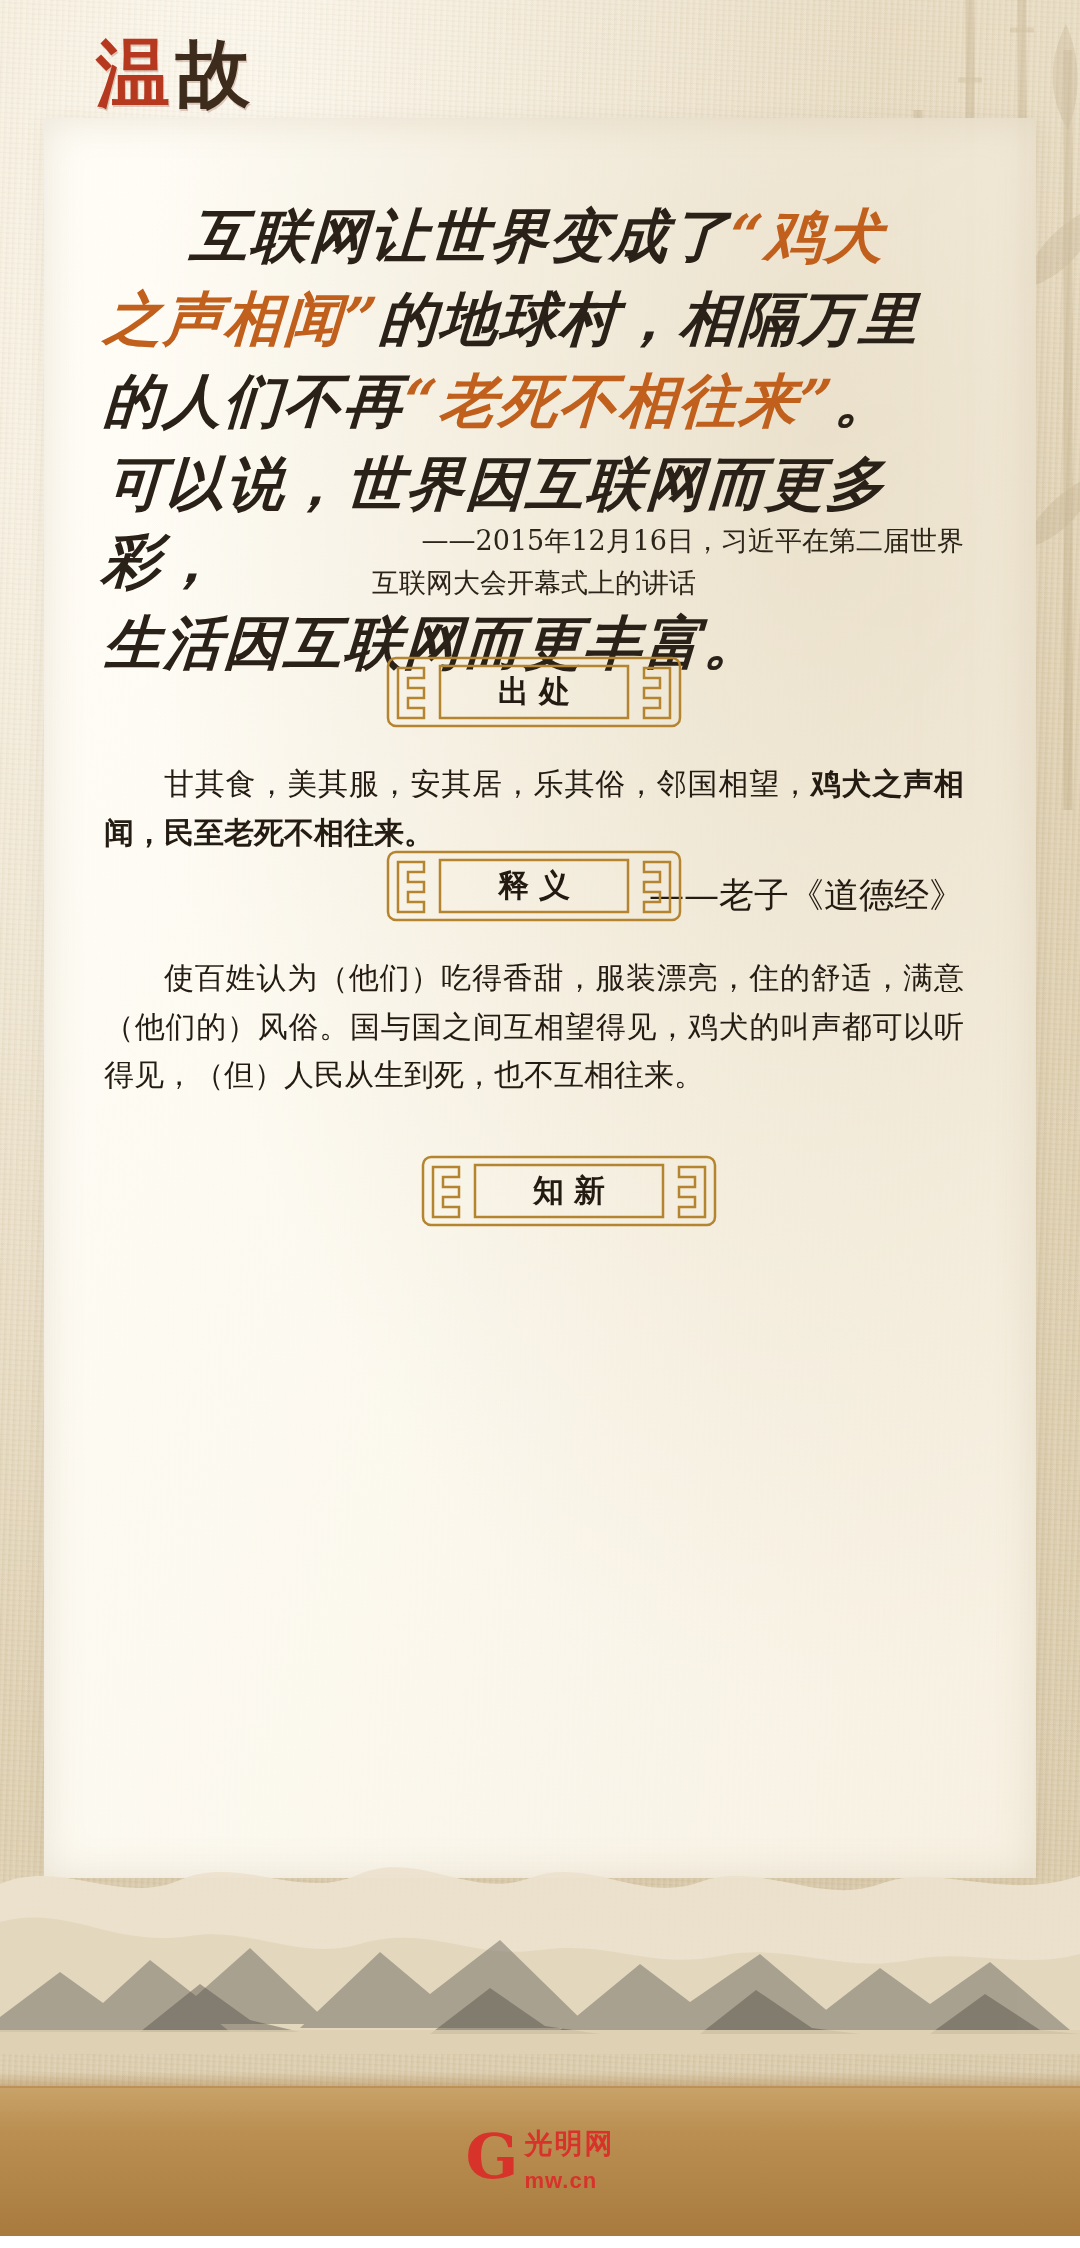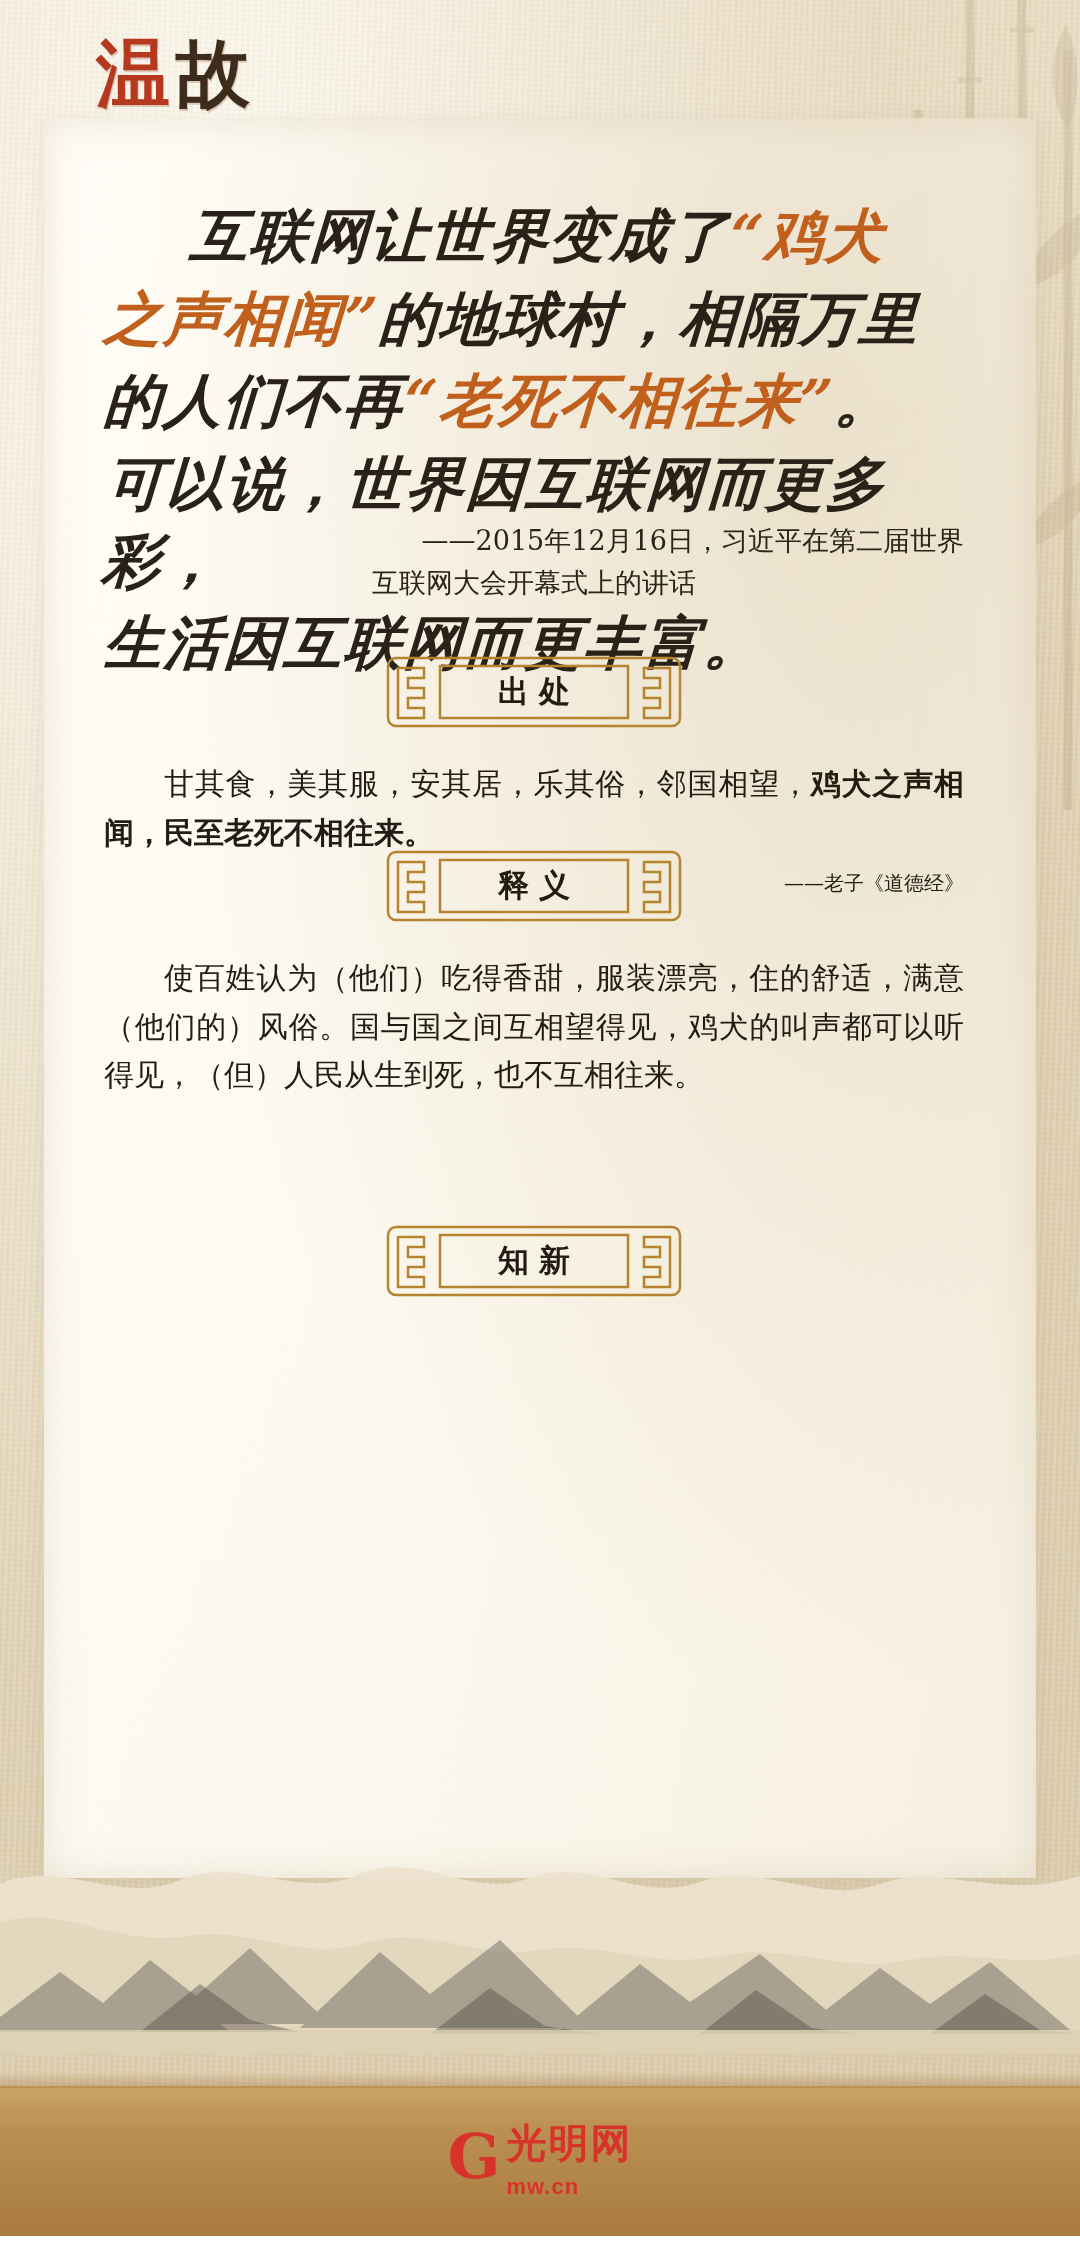--- a/index.html
+++ b/index.html
@@ -152,21 +152,21 @@
     font-size: 30px;
     line-height: 1.62;
     color: #241c13;
     text-align: justify;
   }
   .sec-body p { margin: 0; text-indent: 60px; }
   .sec-body .bold { font-weight: 700; }
   .sec-src {
     margin-top: 10px;
     text-align: right;
-    font-size: 20px;
+    font-size: 35px;
     color: #241c13;
   }
 
   
   .torn {
     position: absolute;
     left: 0;
     right: 0;
     bottom: 182px;
     height: 210px;
@@ -208,22 +208,22 @@
     line-height: 1;
     position: relative;
     top: -4px;
   }
   .logo-text {
     display: flex;
     flex-direction: column;
     line-height: 1;
   }
   .logo-cn {
-    font-family: Liberation Serif, serif;
-    font-size: 40px;
+    font-family: Liberation Sans, sans-serif;
+    font-size: 28px;
     font-weight: 700;
     color: #d8332a;
     letter-spacing: 2px;
   }
   .logo-en {
     font-family: "Liberation Sans", sans-serif;
     font-size: 22px;
     font-weight: 700;
     color: #d8332a;
     letter-spacing: 1px;
@@ -319,21 +319,21 @@
           <path d="M286 16 L260 16 L260 26 L276 26 L276 36 L260 36 L260 46 L276 46 L276 56 L260 56 L260 66 L286 66 Z"></path>
         </g>
       </svg>
       <div class="sec-label">释义</div>
     </div>
     <div class="sec-body">
       <p>使百姓认为（他们）吃得香甜，服装漂亮，住的舒适，满意（他们的）风俗。国与国之间互相望得见，鸡犬的叫声都可以听得见，（但）人民从生到死，也不互相往来。</p>
     </div>
   </div>
 
-  <div class="section" style="top: 1221px;">
+  <div class="section" style="top: 1151px; margin-left: 35px;">
     <div class="sec-head">
       <svg viewBox="0 0 300 80" xmlns="http://www.w3.org/2000/svg">
         <g fill="none" stroke="#b5842f" stroke-width="2.5">
           <rect x="4" y="6" width="292" height="68" rx="8"></rect>
           <rect x="56" y="14" width="188" height="52"></rect>
           <path d="M14 16 L40 16 L40 26 L24 26 L24 36 L40 36 L40 46 L24 46 L24 56 L40 56 L40 66 L14 66 Z"></path>
           <path d="M286 16 L260 16 L260 26 L276 26 L276 36 L260 36 L260 46 L276 46 L276 56 L260 56 L260 66 L286 66 Z"></path>
         </g>
       </svg>
       <div class="sec-label">知新</div>

